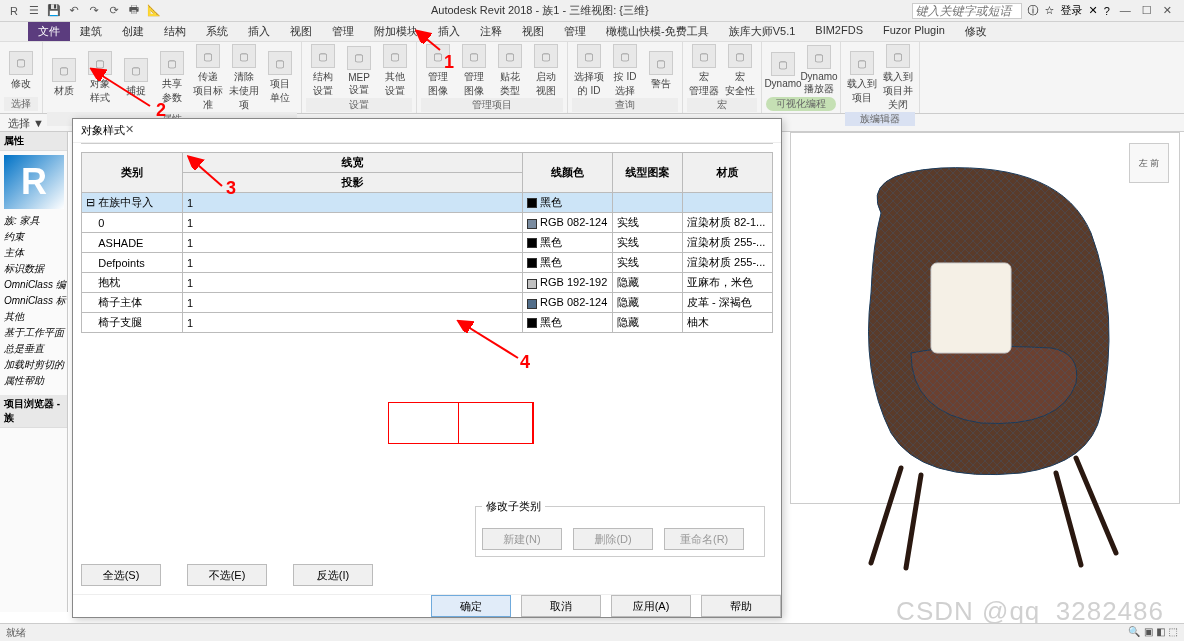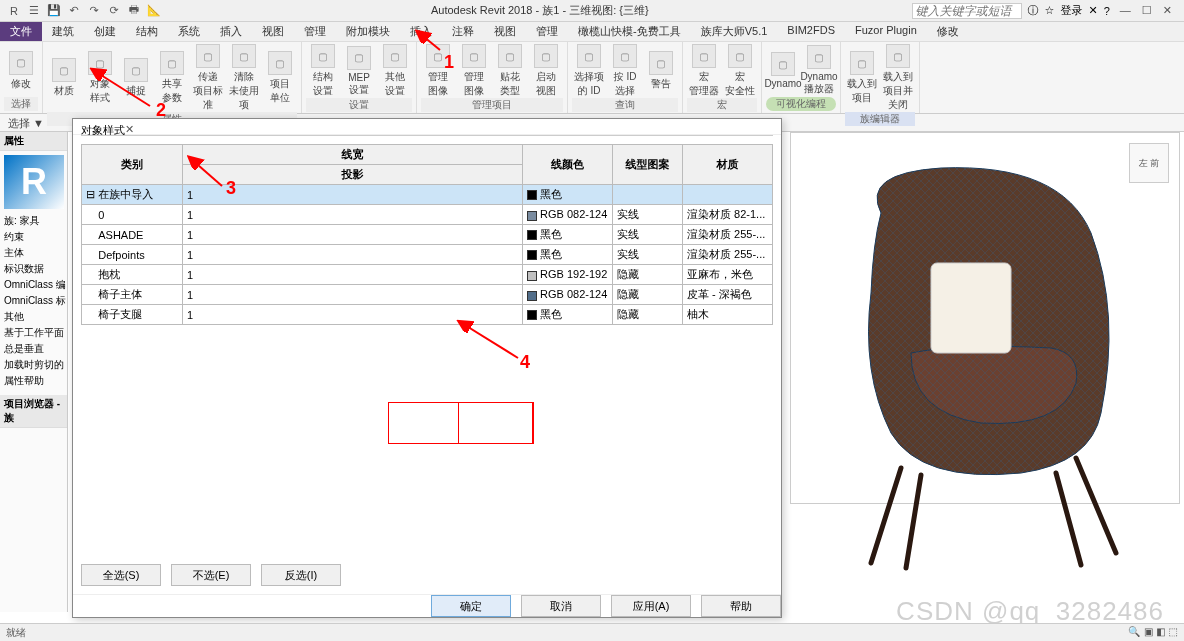--- a/index.html
+++ b/index.html
@@ -6,55 +6,55 @@
 body { width: 1184px; height: 641px; background: #fff; overflow: hidden; font-size: 11px; position: relative; }
 
 .titlebar { height: 22px; background: #f0f0f0; display: flex; align-items: center; border-bottom: 1px solid #d0d0d0; }
 .titlebar .qat { display: flex; gap: 4px; padding: 0 6px; }
 .titlebar .qat span { width: 16px; height: 16px; display: inline-flex; align-items: center; justify-content: center; color: #555; }
 .titlebar .title { flex: 1; text-align: center; color: #333; font-size: 11px; }
 .titlebar .right { display: flex; align-items: center; gap: 6px; padding-right: 8px; }
 .titlebar .search { width: 110px; height: 16px; border: 1px solid #ccc; font-size: 12px; padding: 0 3px; font-style: italic; color: #999; background:#fff; }
 .titlebar .wincontrols span { padding: 0 4px; color: #555; }
 
-.menus { height: 20px; background: #f0f0f0; display: flex; border-bottom: 1px solid #ddd; }
+.menus { height: 20px; background: #f0f0f0; display: flex; border-bottom: 1px solid #ddd; padding-left: 28px; }
 .menus .file { background: #5B3C7E; color: #fff; padding: 2px 10px; }
 .menus span { padding: 2px 10px; color: #333; cursor: pointer; }
 
 .ribbon { height: 72px; background: #f5f5f5; display: flex; border-bottom: 1px solid #ccc; }
 .ribbon .grp { border-right: 1px solid #ddd; display: flex; flex-direction: column; justify-content: space-between; padding: 2px 4px; }
 .ribbon .grp .icons { display: flex; gap: 2px; flex: 1; }
 .ribbon .btn { display: flex; flex-direction: column; align-items: center; justify-content: center; width: 34px; text-align: center; font-size: 10px; color: #444; }
 .ribbon .btn .ic { width: 24px; height: 24px; background: #e8e8e8; border: 1px solid #ccc; margin-bottom: 2px; display:flex;align-items:center;justify-content:center;color:#888; }
 .ribbon .grp .label { text-align: center; font-size: 10px; color: #666; background:#ededed; }
 .ribbon .grp.hl .label { background:#c5e0b4;border-radius:7px; }
 .ribbon .grp.hl2 .label { background:#d9e1f2; }
 
 .selectbar { height: 18px; background:#f5f5f5; border-bottom:1px solid #ccc; padding:2px 8px; color:#444; font-size:11px; }
 
 .leftpanel { position:absolute; left:0; top:132px; width:68px; height:480px; background:#fafafa; border-right:1px solid #ccc; font-size:10px; overflow:hidden;}
 .leftpanel .hdr { background:#e8e8e8; padding:2px 4px; border-bottom:1px solid #ddd; font-weight:bold; }
-.leftpanel .row { padding:1px 4px; white-space:nowrap; overflow:hidden; }
+.leftpanel .row { padding:1px 4px; white-space:nowrap; overflow:hidden;font-style:italic; }
 .leftpanel .r-logo { width:60px; height:54px; margin:4px; background:linear-gradient(135deg,#0072c6,#fff); display:flex;align-items:center;justify-content:center;font-size:36px;color:#fff;font-weight:bold; }
 
 .dialog { position:absolute; left:72px; top:118px; width:710px; height:500px; background:#fff; border:1px solid #888; box-shadow:2px 2px 8px rgba(0,0,0,.2); display:flex; flex-direction:column; }
-.dialog .dt { height:16px; padding:4px 8px; display:flex; justify-content:flex-start; border-bottom:1px solid #eee; }
+.dialog .dt { height:24px; padding:4px 8px; display:flex; justify-content:flex-start; border-bottom:1px solid #eee; }
 .dialog .dt .x { cursor:pointer; color:#555; }
 .dialog .tabs { display:flex; padding:4px 8px 0 8px; }
 .dialog .tabs span { padding:3px 10px; border:1px solid #ccc; border-bottom:none; background:#f5f5f5; margin-right:-1px; font-size:11px; }
 .dialog .tabs span.active { background:#fff; position:relative; top:1px; }
 .dialog .body { flex:1; border-top:1px solid #ccc; margin:0 8px; padding:8px 0; overflow:auto; }
 
 table.os { border-collapse:collapse; width:100%; font-size:11px; }
 table.os th, table.os td { border:1px solid #bbb; padding:2px 4px; text-align:left; height:18px; }
 table.os th { background:#f0f0f0; text-align:center; }
 table.os .sel td { background:#cce4f7; }
 table.os .sw { display:inline-block; width:10px; height:10px; border:1px solid #333; vertical-align:middle; margin-right:3px; }
 
-.dialog .btns { display:flex; gap:10px; padding:8px; }
+.dialog .btns { display:flex; gap:26px; padding:8px; }
 .dialog .btns button { width:80px; height:22px; background:#f0f0f0; border:1px solid #bbb; font-size:11px; }
 .dialog .subcat { position:absolute; right:16px; bottom:60px; width:290px; border:1px solid #ccc; padding:6px; }
 .dialog .subcat .lbl { position:relative; top:-14px; background:#fff; padding:0 4px; display:inline-block; }
 .dialog .subcat button { width:80px; height:22px; margin-right:8px; background:#f0f0f0; border:1px solid #bbb; font-size:11px; color:#999; }
 .dialog .footer { display:flex; justify-content:flex-end; gap:10px; padding:0; border-top:1px solid #eee; }
 .dialog .footer button { width:80px; height:22px; background:#f0f0f0; border:1px solid #bbb; font-size:11px; }
 .dialog .footer button.primary { background:#e1ecf9; border:1px solid #6faadc; }
 
 .viewport { position:absolute; right:4px; top:132px; width:390px; height:372px; background:#fff; border:1px solid #ccc; }
 .viewport .cube { position:absolute; right:10px; top:10px; width:40px; height:40px; border:1px solid #ccc; background:#f8f8f8; display:flex;align-items:center;justify-content:center;font-size:9px;color:#555; }
@@ -349,20 +349,26 @@
             <td>柚木</td>
           </tr>
         </tbody>
     </table>
   </div>
   <div class="btns">
     <button>全选(S)</button>
     <button>不选(E)</button>
     <button>反选(I)</button>
   </div>
+  <div class="subcat">
+    <span class="lbl">修改子类别</span><br>
+    <button>新建(N)</button>
+    <button>删除(D)</button>
+    <button>重命名(R)</button>
+  </div>
   <div class="footer">
     <button class="primary">确定</button>
     <button>取消</button>
     <button>应用(A)</button>
     <button>帮助</button>
   </div>
 </div>
 
 <div class="viewport">
   <div class="cube">左  前</div>

